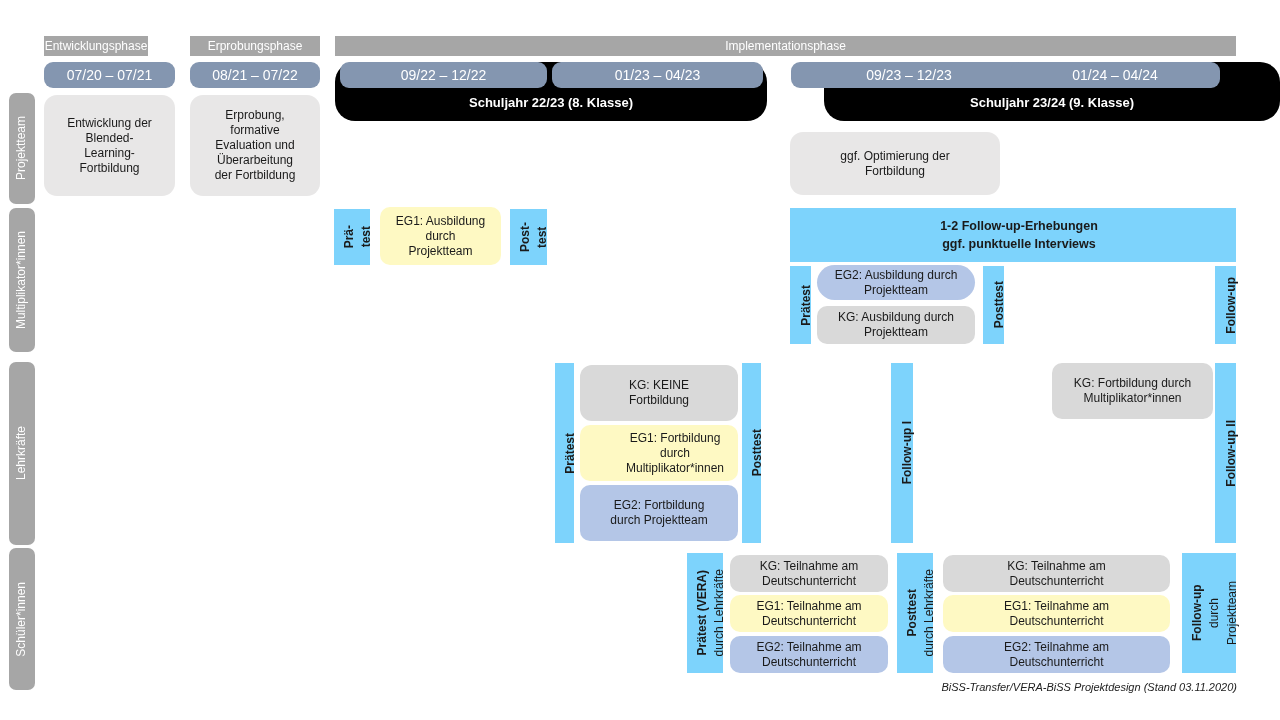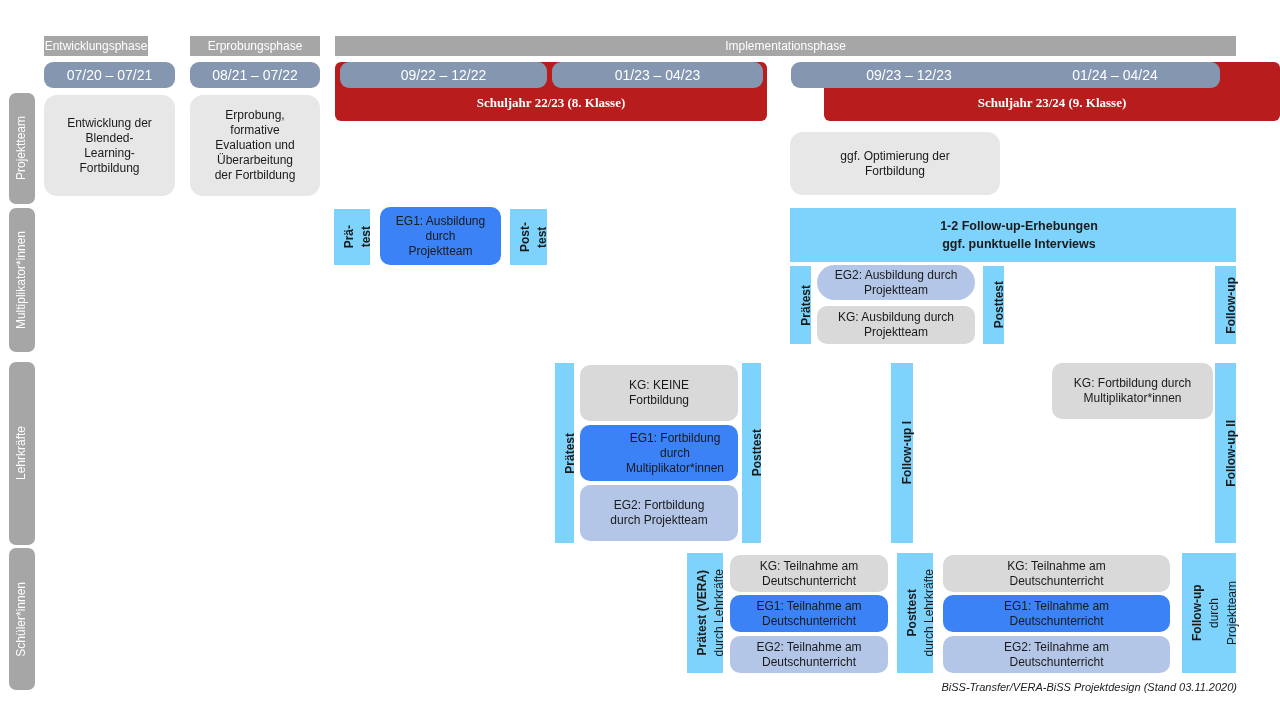--- a/index.html
+++ b/index.html
@@ -8,35 +8,35 @@
   #stage {
     position:relative; width:1280px; height:720px; background:#ffffff;
     overflow:hidden; color:#1a1a1a;
   }
   .abs { position:absolute; }
   .flexc { display:flex; align-items:center; justify-content:center; }
 
   
   .phase-bar { background:#a6a6a6; color:#ffffff; font-size:12px; }
   .date-bar  { background:#8496b0; color:#ffffff; font-size:14px; border-radius:9px; }
-  .year-bar  { background:#b91c1c; border-radius:6px;font-family:Liberation Serif, serif; }
+  .year-bar  { background:#000000; border-radius:20px; }
   .year-label{ position:absolute; left:0; right:0; top:33px; text-align:center;
                color:#ffffff; font-weight:bold; font-size:13px; }
 
   
   .row-label { background:#a6a6a6; border-radius:7px; color:#ffffff; }
   .row-label .vtext { font-size:12px; font-weight:normal; }
 
   
   .box { border-radius:10px; font-size:12px; line-height:1.25; text-align:center;
          white-space:pre-line; display:flex; align-items:center; justify-content:center;
          padding:2px 4px; }
   .box-lgray { background:#e8e7e7; border-radius:13px; }
   .box-gray  { background:#d9d9d9; }
-  .box-bluem { background:#3b82f6; }
+  .box-bluem { background:#fef9c3; }
   .box-bluel { background:#b4c6e7; }
 
   
   .green { background:#7dd3fc;padding-left:12px; }
   .gbar  { font-weight:bold; font-size:12.5px; line-height:1.45; text-align:center;
            white-space:pre-line; }
 
   
   .vbox  { display:flex; align-items:center; justify-content:center; }
   .vtext { writing-mode:vertical-rl; transform:rotate(180deg); text-align:center;
@@ -122,21 +122,21 @@
   <div class="abs vbox green" style="left:983px;top:266px;width:21px;height:78px;">
     <div class="vtext">Posttest</div>
   </div>
   <div class="abs vbox green" style="left:1215px;top:266px;width:21px;height:78px;">
     <div class="vtext">Follow-up</div>
   </div>
 
   <div class="abs vbox green" style="left:555px;top:363px;width:19px;height:180px;">
     <div class="vtext">Prätest</div>
   </div>
-  <div class="abs box box-gray" style="left:580px;top:365px;width:158px;height:56px;">KG: KEINE
+  <div class="abs box box-gray" style="left:580px;top:365px;width:158px;height:56px;border-radius:12px;">KG: KEINE
 Fortbildung</div>
   <div class="abs box box-bluem" style="left:580px;top:425px;width:158px;height:56px;padding-left:36px;">EG1: Fortbildung
 durch
 Multiplikator*innen</div>
   <div class="abs box box-bluel" style="left:580px;top:485px;width:158px;height:56px;">EG2: Fortbildung
 durch Projektteam</div>
   <div class="abs vbox green" style="left:742px;top:363px;width:19px;height:180px;">
     <div class="vtext">Posttest</div>
   </div>
   <div class="abs vbox green" style="left:891px;top:363px;width:22px;height:180px;">

